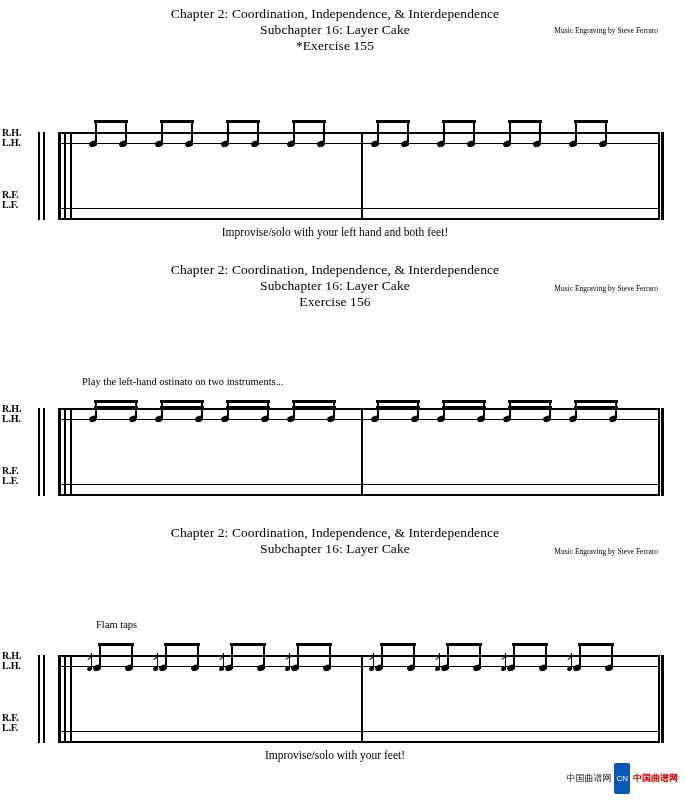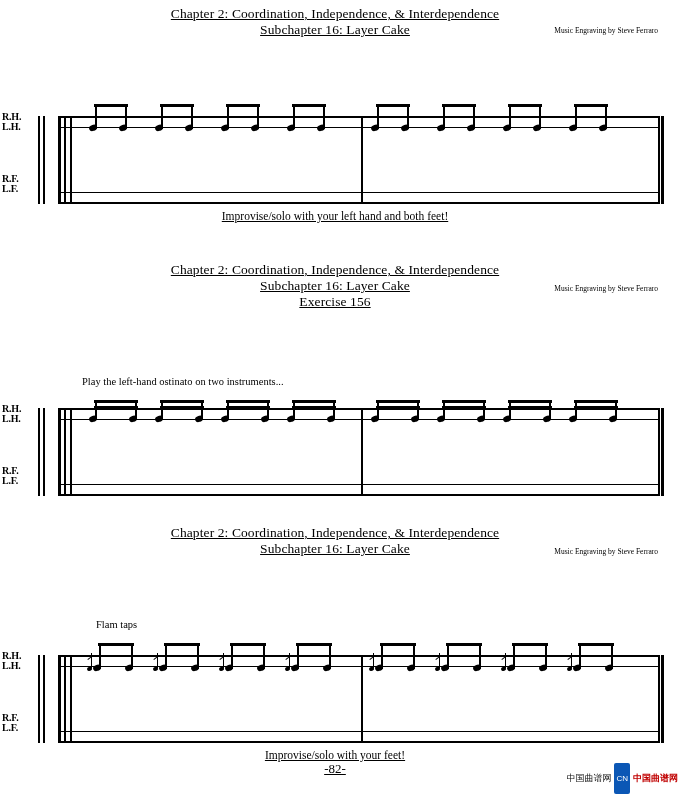--- a/index.html
+++ b/index.html
@@ -16,21 +16,20 @@
     overflow: hidden;
   }
   .page {
     position: relative;
     width: 686px;
     height: 800px;
   }
   .exercise {
     position: relative;
     width: 670px;
-    text-decoration: underline;
   }
   .titles {
     text-align: center;
     line-height: 1.18;
   }
   .title-line {
     font-size: 13.5px;
     font-family: "Liberation Serif", serif;
     color: #000;
     letter-spacing: 0.1px;
@@ -241,20 +240,21 @@
 </style>
 </head>
 <body>
 
 <div class="page">
 
   <div class="exercise" style="height:252px;">
     <div class="titles" style="padding-top:6px;">
       <div class="title-line">Chapter 2: Coordination, Independence, &amp; Interdependence</div>
       <div class="title-line">Subchapter 16: Layer Cake</div>
+      <div class="title-line">*Exercise 155</div>
     </div>
     <div class="engraver" style="top:26px;">Music Engraving by Steve Ferraro</div>
 
     <div class="system" style="margin-top:56px;">
       <div class="labels upper">
         <div>R.H.</div>
         <div>L.H.</div>
       </div>
       <div class="labels lower">
         <div>R.F.</div>
@@ -572,21 +572,20 @@
           <div class="beam" style="left:0; top:0; width:36px;"></div>
           <div class="stem" style="left:1px; top:0; height:26px;"></div>
           <div class="head" style="left:-5px; top:22px;"></div>
           <div class="stem" style="left:33px; top:0; height:26px;"></div>
           <div class="head" style="left:27px; top:22px;"></div>
         </div>
       </div>
     </div>
 
     <div class="caption" style="margin-top:4px;">Improvise/solo with your feet!</div>
-    <div class="pagenum" style="margin-top:0px;">-82-</div>
   </div>
 
   <div class="footer-cn">
     <span>中国曲谱网</span>
     <span class="cn-badge">CN</span>
     <span class="cn-red">中国曲谱网</span>
   </div>
 
 </div>
 

